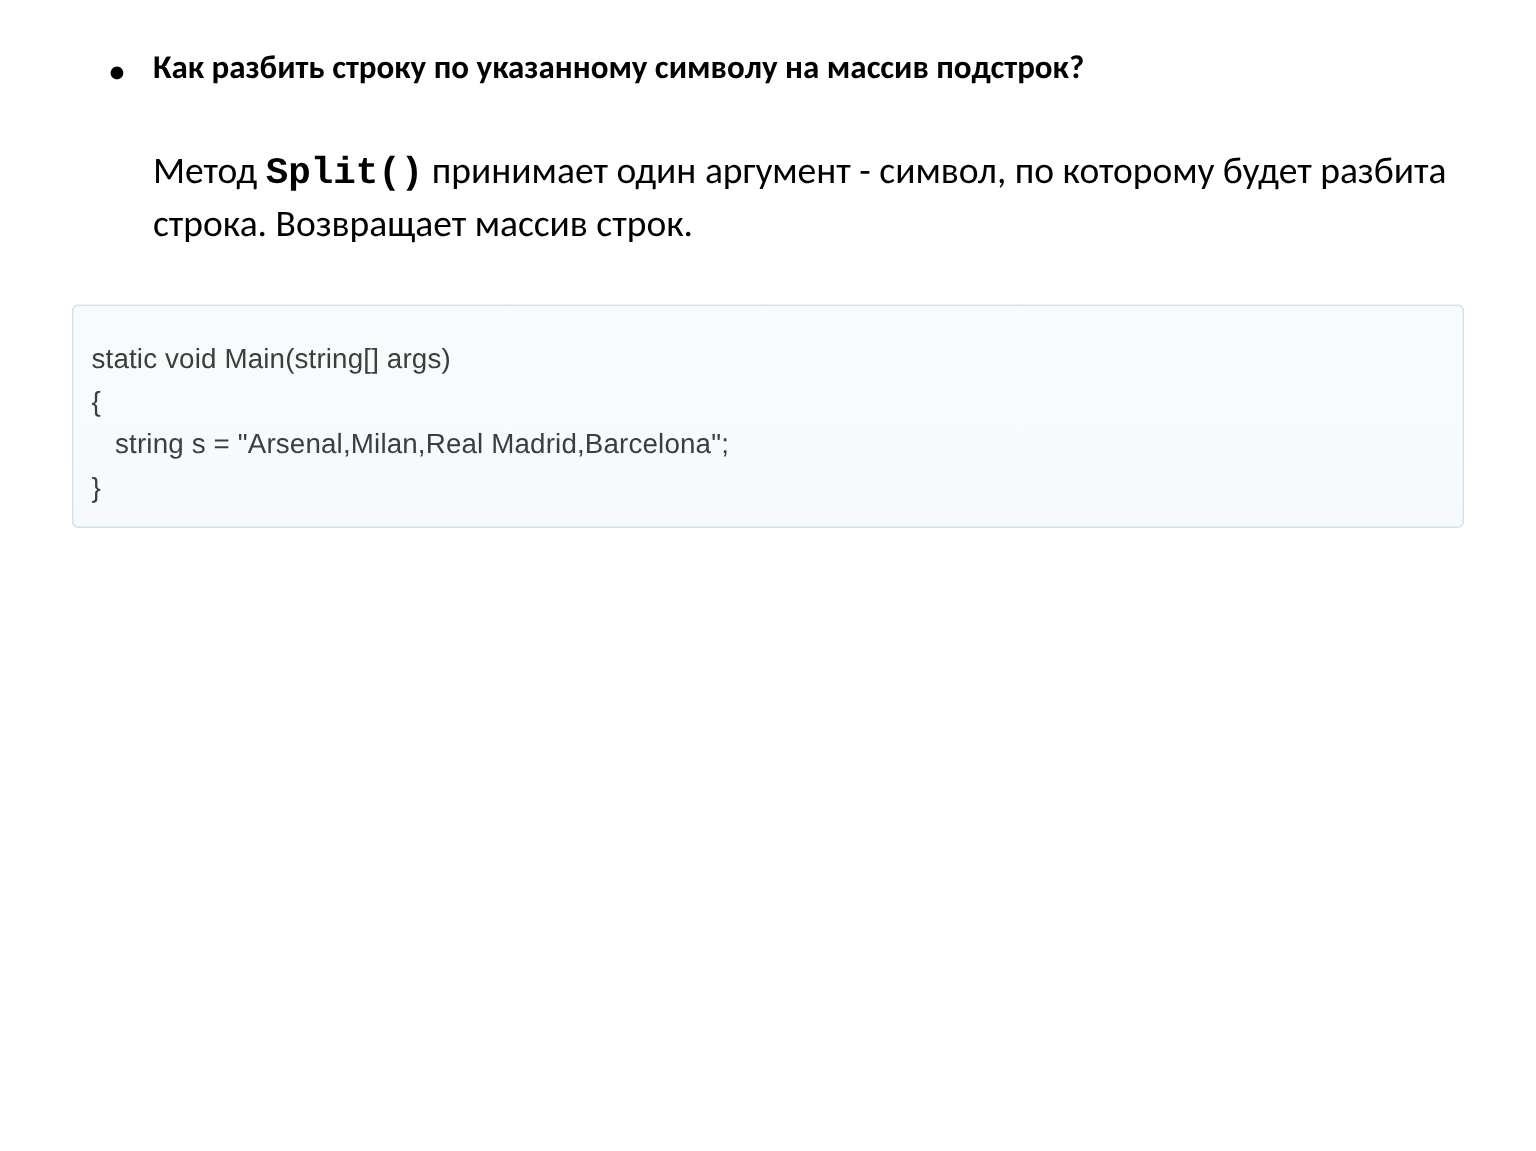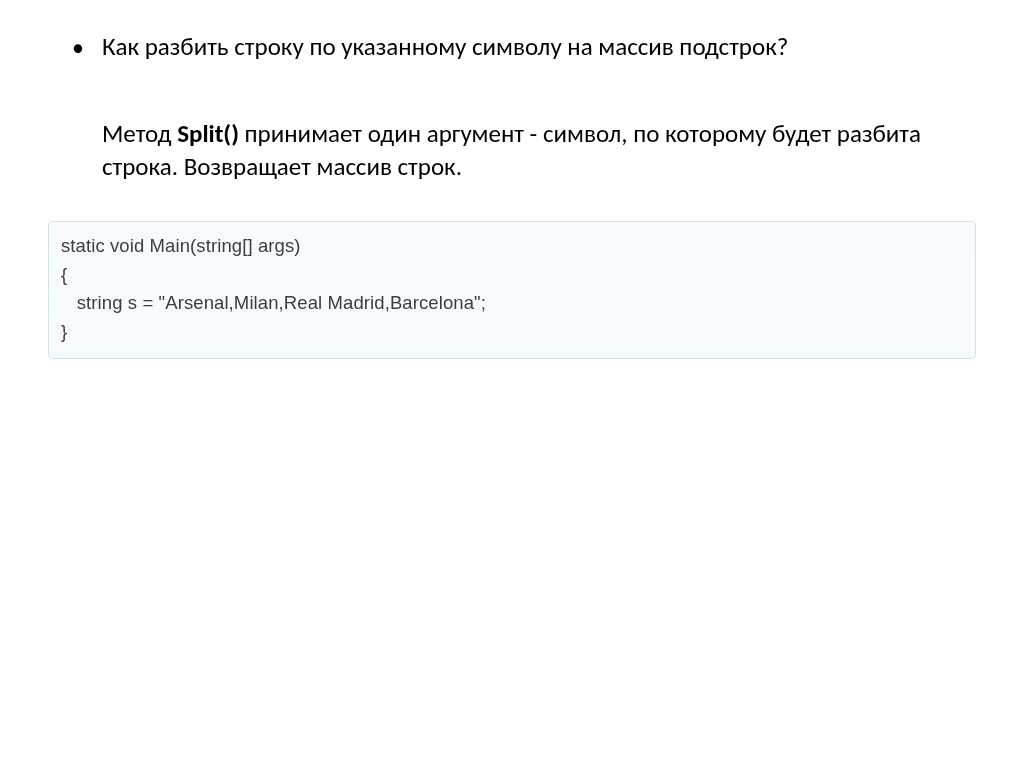--- a/index.html
+++ b/index.html
@@ -23,41 +23,42 @@
   .bullet {
     font-size: 24px;
     line-height: 1.35;
     padding-top: 2px;
     color: #000;
   }
   .content {
     flex: 1;
   }
   .question {
-    font-weight: 400;
-    font-size: 25px;
+    font-weight: 700;
+    font-size: 22px;
     line-height: 1.32;
-    margin-bottom: 54px;
+    margin-bottom: 38px;
   }
   .answer {
     font-size: 25px;
     line-height: 1.32;
   }
   .answer .prefix {
     font-weight: 400;
   }
   .answer .method {
     font-weight: 700;
+    font-family: Liberation Mono, monospace;
   }
   .code-box {
     margin-top: 38px;
     border: 1px solid #cfe3e9;
     border-radius: 4px;
     background: linear-gradient(#f7fbfc, #f6fafc);
-    padding: 10px 12px 11px 12px;
+    padding: 21px 12px 11px 12px;
     font-family: "Verdana", "Geneva", sans-serif;
     font-size: 18.5px;
     line-height: 1.55;
     color: #3d3d3d;
     letter-spacing: 0.1px;
   }
 </style>
 </head>
 <body>
 

